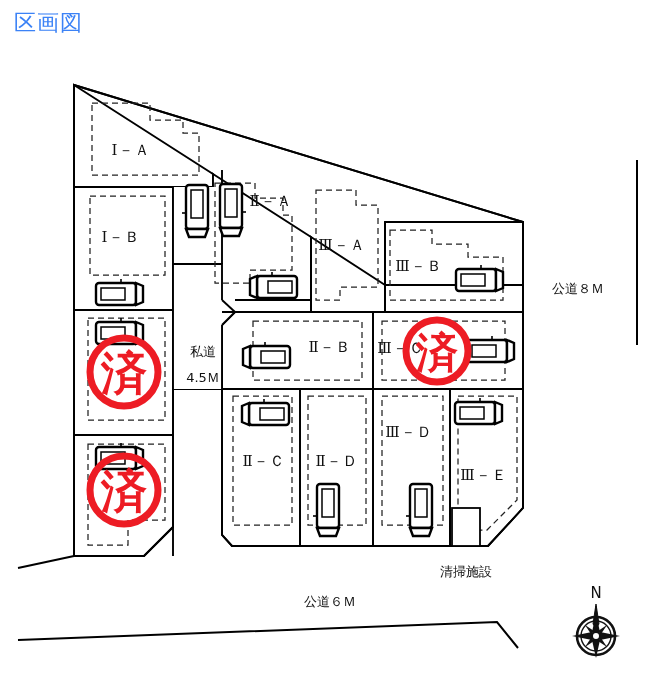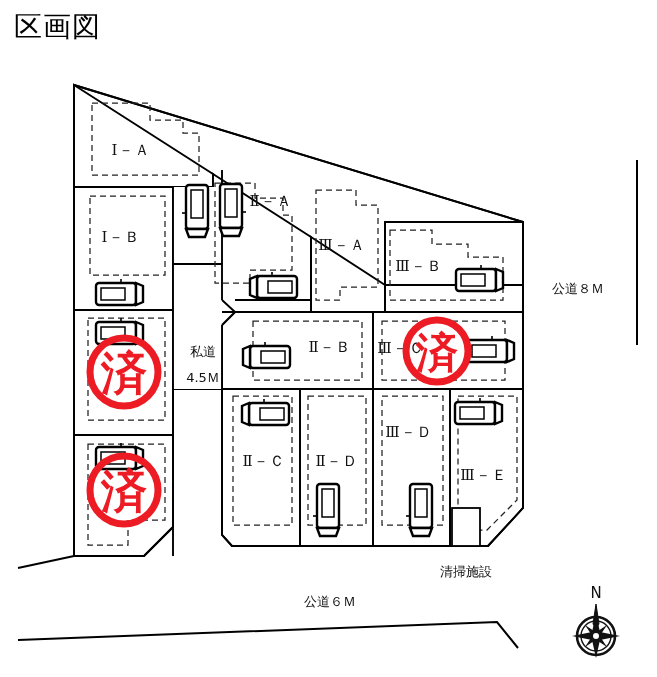--- a/index.html
+++ b/index.html
@@ -12,23 +12,23 @@
     height: 677px;
     position: relative;
     font-family: "Liberation Serif", "DejaVu Serif", serif;
     overflow: hidden;
   }
   #page-title {
     position: absolute;
     left: 14px;
     top: 8px;
     font-family: "DejaVu Sans", sans-serif;
-    font-size: 28px;
+    font-size: 22px;
     letter-spacing: 1px;
-    color: #000000;
+    color: #3b82f6;
     font-weight: 400;
   }
   #map-svg {
     position: absolute;
     left: 0;
     top: 0;
   }
   .lot-label {
     font-family: "Liberation Serif", "DejaVu Serif", serif;
     font-size: 15px;

